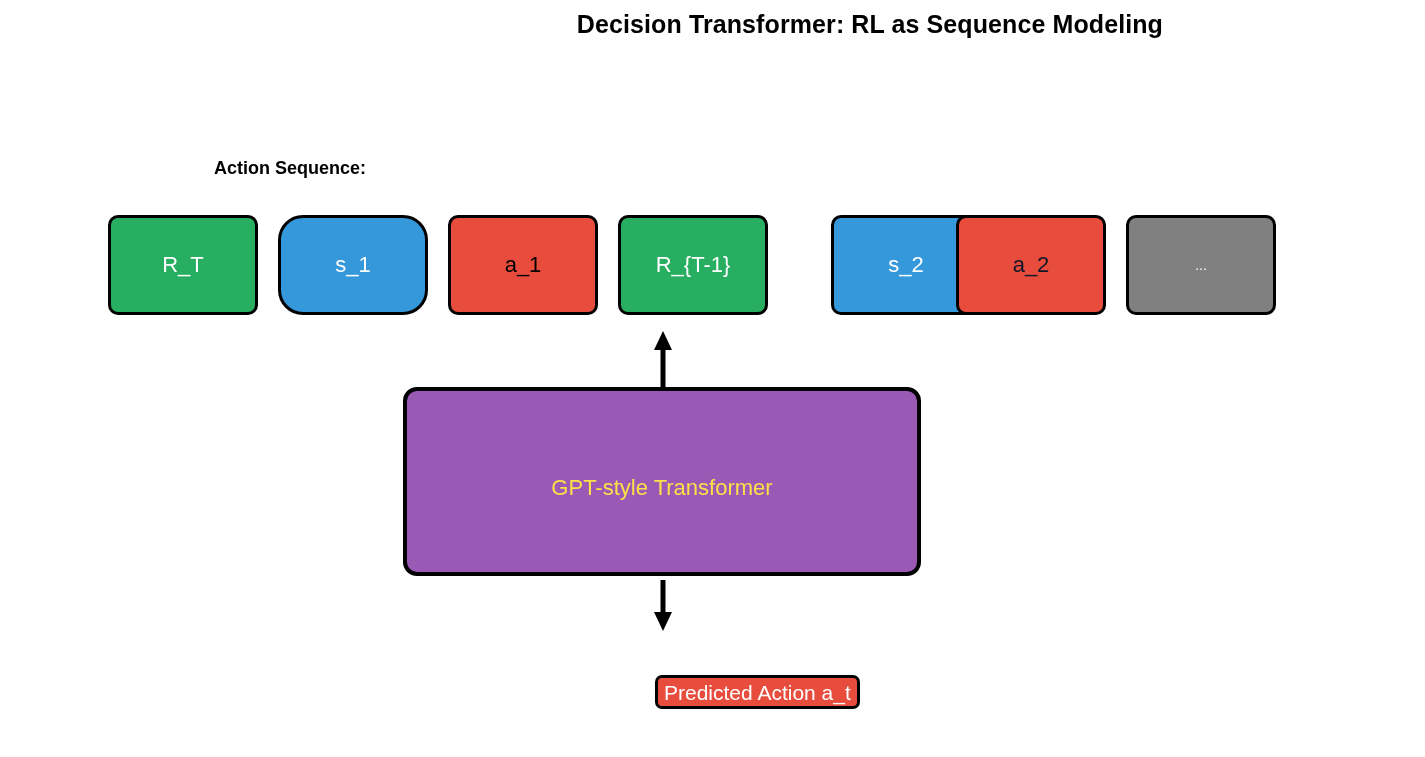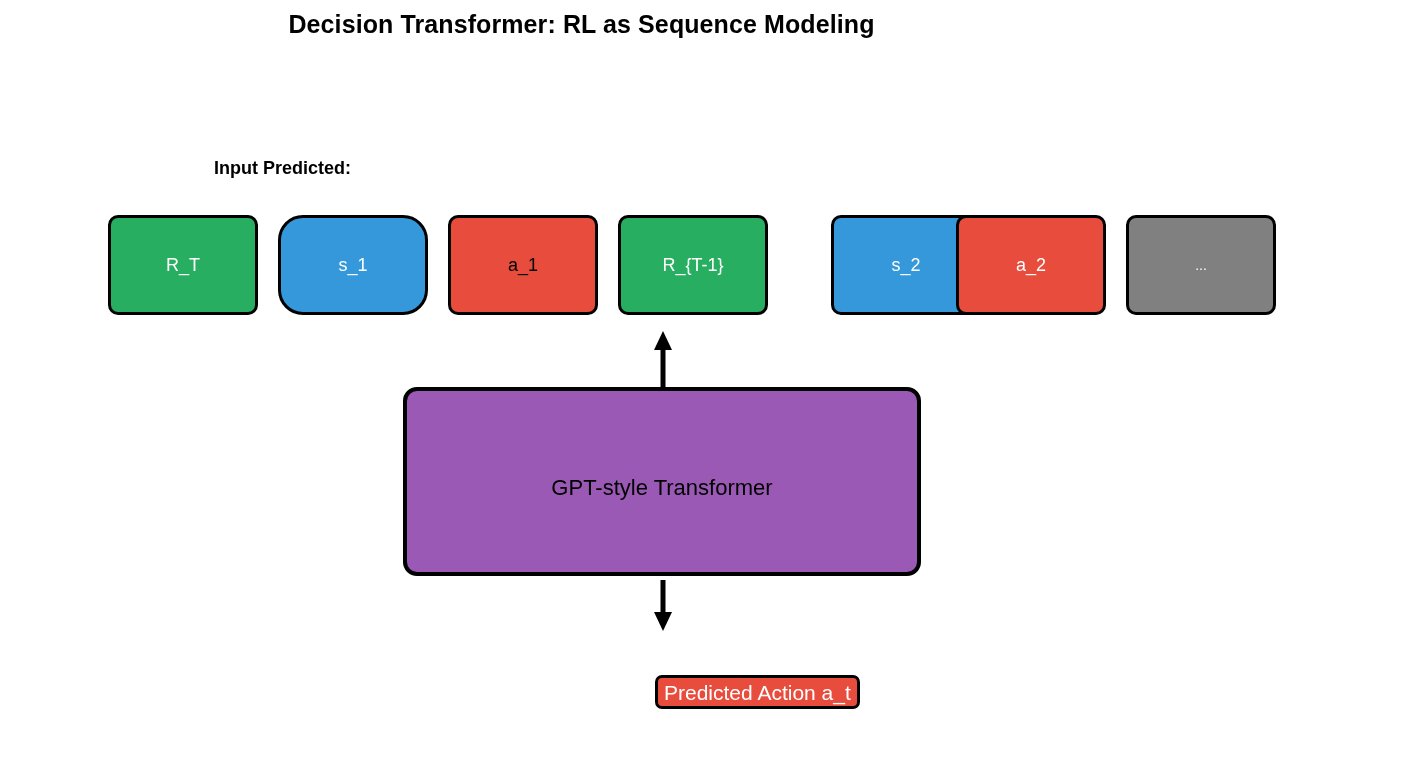--- a/index.html
+++ b/index.html
@@ -23,21 +23,21 @@
     width: 1425px;
     height: 757px;
   }
 
   
   .fig-title {
     position: absolute;
     left: 0;
     top: 10px;
     width: 1163px;
-    text-align: center;
+    text-align: right;
     font-size: 25px;
     font-weight: bold;
     color: #000000;
     letter-spacing: 0.1px;
   }
 
   
   .section-label {
     position: absolute;
     left: 214px;
@@ -61,21 +61,21 @@
     width: 150px;
     height: 100px;
     border: 3px solid #000000;
     border-radius: 10px;
     box-sizing: border-box;
     display: flex;
     align-items: center;
     justify-content: center;
   }
   .token-label {
-    font-size: 18px;
+    font-size: 22px;
     color: #ffffff;
     line-height: 1;
     white-space: nowrap;
   }
   .token-label.ellipsis {
     font-size: 14px;
   }
 
   
   #transformer-box {
@@ -135,53 +135,53 @@
     line-height: 1;
   }
 </style>
 </head>
 <body style="background: rgb(255, 255, 255);">
 
 <div id="diagram-canvas">
 
   <div class="fig-title">Decision Transformer: RL as Sequence Modeling</div>
 
-  <div class="section-label">Input Predicted:</div>
+  <div class="section-label">Action Sequence:</div>
 
   <div id="token-row">
     <div class="token-box" style="left: 0px; background: rgb(39, 174, 96);">
       <span class="token-label" style="color: rgb(255, 255, 255);">R_T</span>
     </div>
     <div class="token-box" style="left: 170px; background: rgb(52, 152, 219); border-radius: 25px;">
       <span class="token-label" style="color: rgb(255, 255, 255);">s_1</span>
     </div>
     <div class="token-box" style="left: 340px; background: rgb(231, 76, 60);">
       <span class="token-label" style="color: #000000;">a_1</span>
     </div>
     <div class="token-box" style="left: 510px; background: rgb(39, 174, 96);">
       <span class="token-label" style="color: rgb(255, 255, 255);">R_{T-1}</span>
     </div>
     <div class="token-box" style="left: 679px; background: rgb(52, 152, 219); margin-left: 44px;">
       <span class="token-label" style="color: rgb(255, 255, 255);">s_2</span>
     </div>
     <div class="token-box" style="left: 848px; background: rgb(231, 76, 60);">
-      <span class="token-label" style="color: #ffffff;">a_2</span>
+      <span class="token-label" style="color: #0f172a;">a_2</span>
     </div>
     <div class="token-box" style="left: 1018px; background: rgb(128, 128, 128);">
       <span class="token-label ellipsis" style="color: rgb(255, 255, 255);">...</span>
     </div>
   </div>
 
   <svg id="arrow-up" class="arrow-svg" viewBox="0 0 36 58">
     <line x1="18" y1="58" x2="18" y2="16" stroke="#000000" stroke-width="5"></line>
     <polygon points="18,1 9,20 27,20" fill="#000000"></polygon>
   </svg>
 
   <div id="transformer-box" style="background: rgb(155, 89, 182);">
-    <span id="transformer-label" style="color: #000000; margin-top: 12px;">GPT-style Transformer</span>
+    <span id="transformer-label" style="color: #fde047; margin-top: 12px;">GPT-style Transformer</span>
   </div>
 
   <svg id="arrow-down" class="arrow-svg" viewBox="0 0 36 52">
     <line x1="18" y1="0" x2="18" y2="36" stroke="#000000" stroke-width="5"></line>
     <polygon points="18,51 9,32 27,32" fill="#000000"></polygon>
   </svg>
 
   <div id="output-box" style="background: rgb(231, 76, 60);">
     <span id="output-label" style="color: rgb(255, 255, 255);">Predicted Action a_t</span>
   </div>

